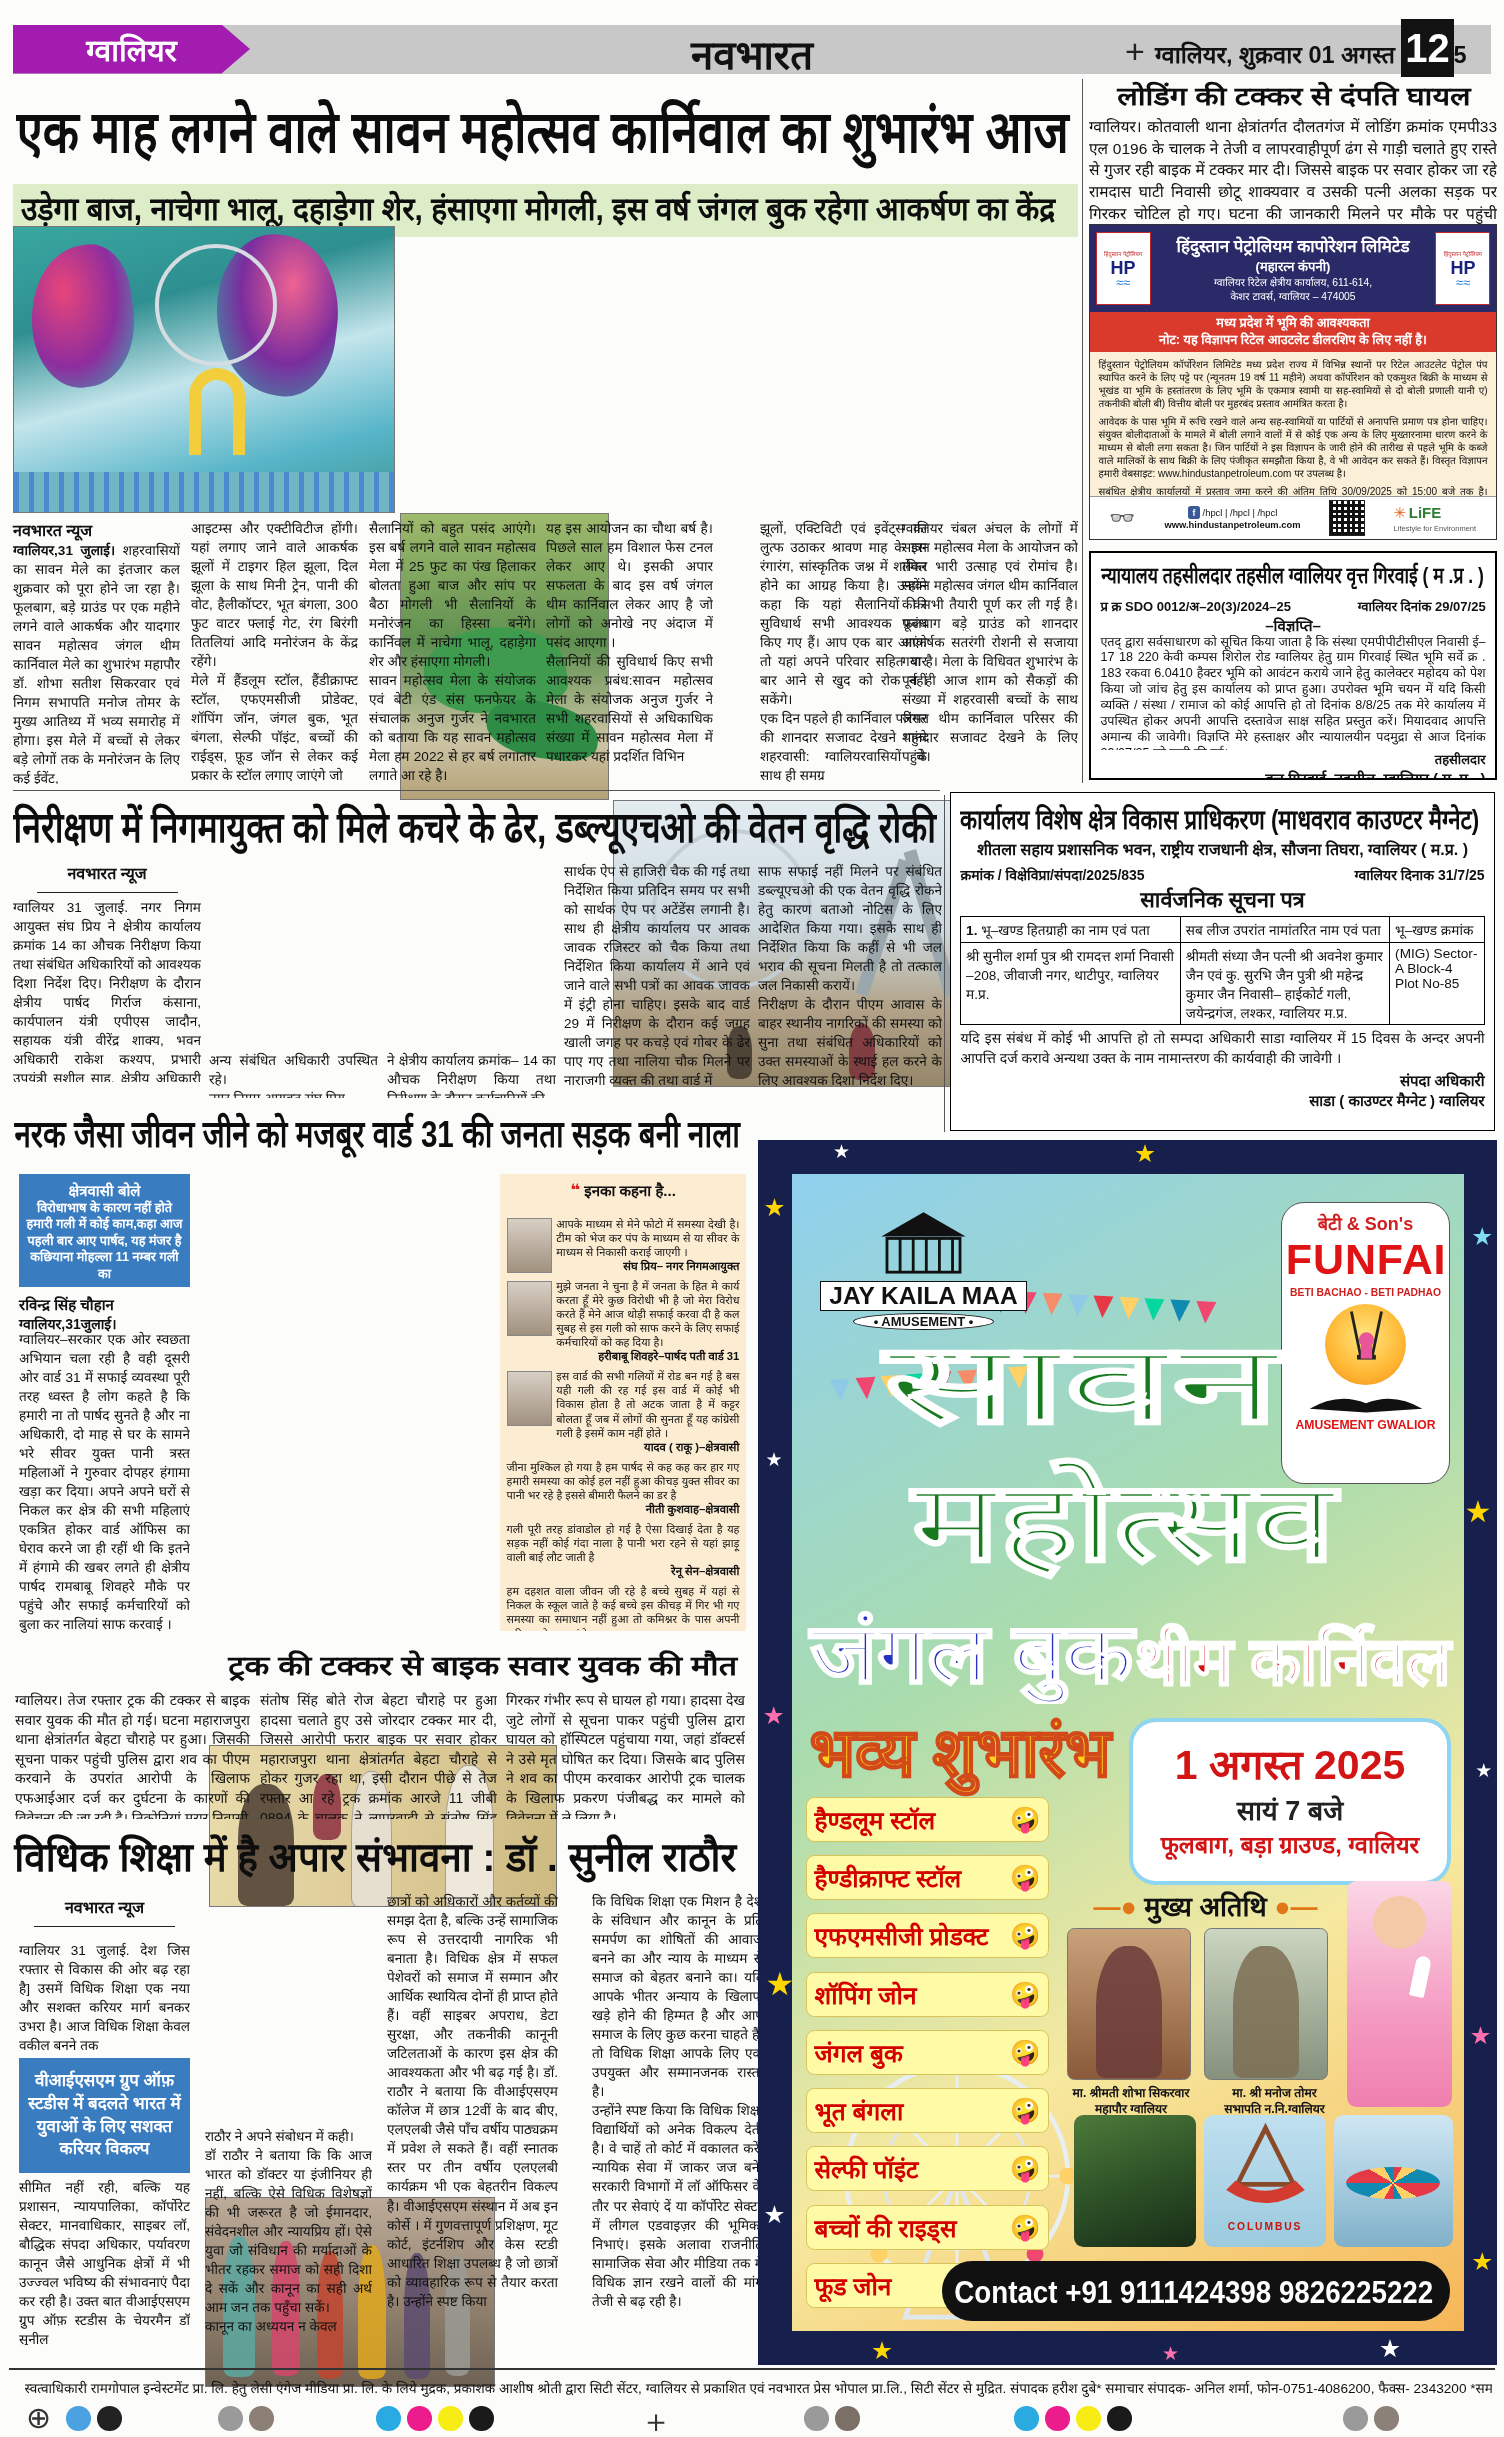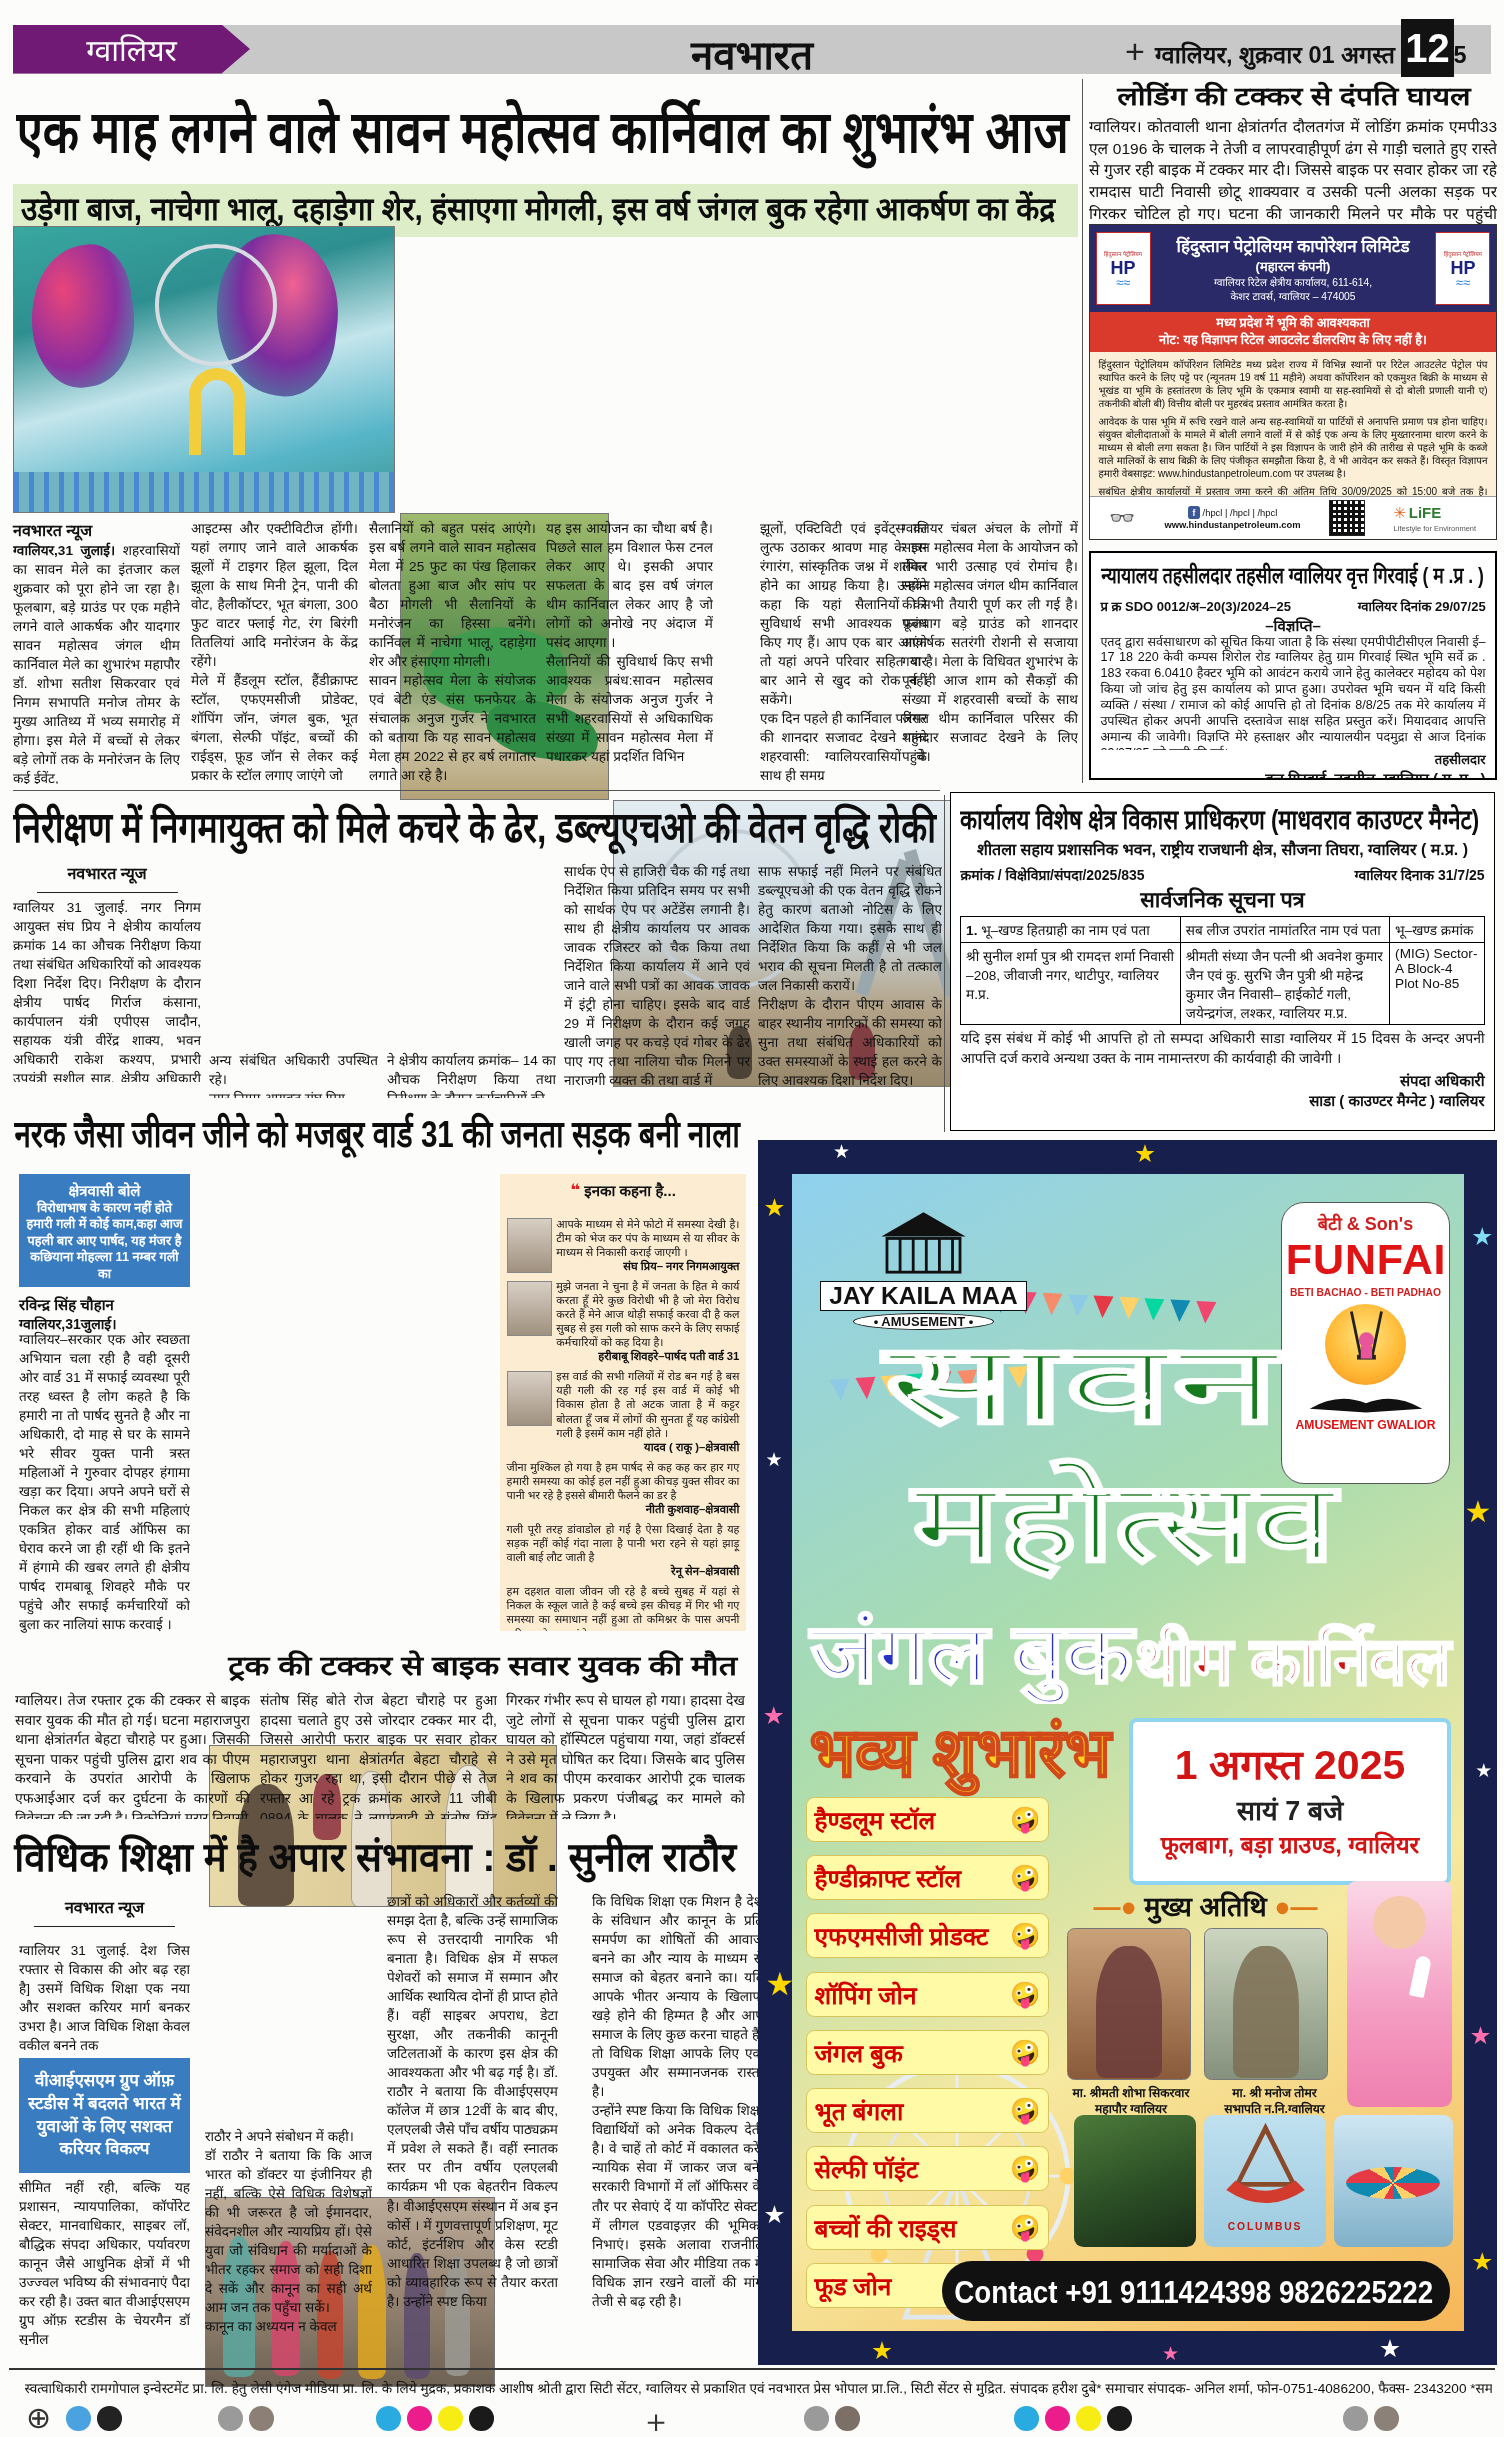--- a/index.html
+++ b/index.html
@@ -7,21 +7,21 @@
   body{height:2438px;position:relative;background:#fcfcfa;font-family:"Liberation Sans","DejaVu Sans",sans-serif;color:#111}
   .abs{position:absolute}
   .hl{font-family:"Liberation Sans","DejaVu Sans",sans-serif;font-weight:800;fill:#0d0d0d}
   .news{font-size:13.6px;line-height:1.40;text-align:justify;overflow:hidden;white-space:pre-line}
   .byline{font-weight:800;text-align:center;font-size:16px;border-bottom:1.4px solid #222;padding-bottom:7.5px;margin-bottom:7.5px}
   .ph{border:0.9px solid #777;overflow:hidden;position:relative}
   .fig{position:absolute;background:#3f362c;border-radius:45% 45% 9.4px 9.4px;opacity:.85}
   .rule{background:#555}
   
   .mastbar{background:#c8c8c8}
-  .locbadge{background:#701a75;color:#fff;font-weight:400;font-size:30px;display:flex;align-items:center;justify-content:center;clip-path:polygon(0 0,88% 0,100% 50%,88% 100%,0 100%)}
+  .locbadge{background:#a21caf;color:#fff;font-weight:700;font-size:30px;display:flex;align-items:center;justify-content:center;clip-path:polygon(0 0,88% 0,100% 50%,88% 100%,0 100%)}
   .pagenum{background:#121212;color:#fff;font-weight:800;font-size:40px;display:flex;align-items:center;justify-content:center}
   
   .hpad{border:1.9px solid #333;background:#fbf0d7;display:flex;flex-direction:column}
   .hphead{background:#2b2a68;color:#fff;display:flex;align-items:center;gap:5.6px;padding:5.6px;height:87px}
   .hplogo{width:55px;height:73px;background:#fff;border:1.9px solid #c22727;display:flex;flex-direction:column;align-items:center;justify-content:center;flex:none}
   .hplogo b{color:#1a237e;font-size:18px}
   .hplogo i{color:#1976d2;font-size:13px;font-style:normal;line-height:7.5px}
   .hplogo s{color:#c22727;font-size:5.6px;text-decoration:none}
   .hpband{background:#d93a2b;color:#fff;text-align:center;font-weight:700;font-size:12.7px;line-height:1.35;padding:2.8px 3.8px}
   .hpbody{padding:6.6px 8.5px;font-size:10px;line-height:1.30;text-align:justify;flex:1;overflow:hidden}
@@ -42,21 +42,21 @@
   .quote .nm{display:block;text-align:right;font-weight:800;font-size:11.3px}
   .qph{float:left;width:45px;height:55px;margin:1.9px 4.7px 1.9px 0;border:0.9px solid #888;background:linear-gradient(#d8cfc4,#a0917f)}
   
   .ad{background:#17204d;overflow:hidden}
   .adin{position:absolute;left:34px;top:34px;width:672px;height:1157px;background:linear-gradient(150deg,#8fd0ee 0%,#a9dcae 38%,#f6e9a0 68%,#f6b657 100%);overflow:hidden}
   .star{position:absolute;font-size:24.5px;line-height:1}
   .pill{position:absolute;left:14px;width:243px;height:45px;background:#fffaa6;border:0.9px solid #d8c35a;border-radius:8.5px;color:#d40000;font-weight:800;font-size:24.5px;display:flex;align-items:center;justify-content:space-between;padding:0 7.5px;z-index:3}
   .flagrow{position:absolute;display:flex;gap:5.6px}
   .flag{width:0;height:0;border-left:10.3px solid transparent;border-right:10.3px solid transparent;border-top:22.6px solid #e63946}
   .funfair{position:absolute;background:#fff;border:1.9px solid #555;border-radius:23px;text-align:center;padding:7.5px 3.8px;overflow:hidden}
-  .datebox{position:absolute;background:#fff;border:4.7px solid #8fd4f0;border-radius:8px;text-align:center;padding:13px 5.6px;overflow:hidden}
+  .datebox{position:absolute;background:#fff;border:4.7px solid #8fd4f0;border-radius:27px;text-align:center;padding:13px 5.6px;overflow:hidden}
   .cap{position:absolute;text-align:center;font-weight:700;font-size:12.2px;line-height:1.3;color:#111}
   .contact{position:absolute;background:#111;border-radius:30px;display:flex;align-items:center;justify-content:center;z-index:4}
   .dot{position:absolute;width:24.5px;height:24.5px;border-radius:50%}
 </style>
 </head>
 <body>
 
 <div class="abs mastbar" style="left:13px;top:24.5px;width:1478px;height:49px"></div>
 <div class="abs locbadge" style="left:13px;top:24.5px;width:237px;height:49px">
     <span>ग्वालियर</span>

